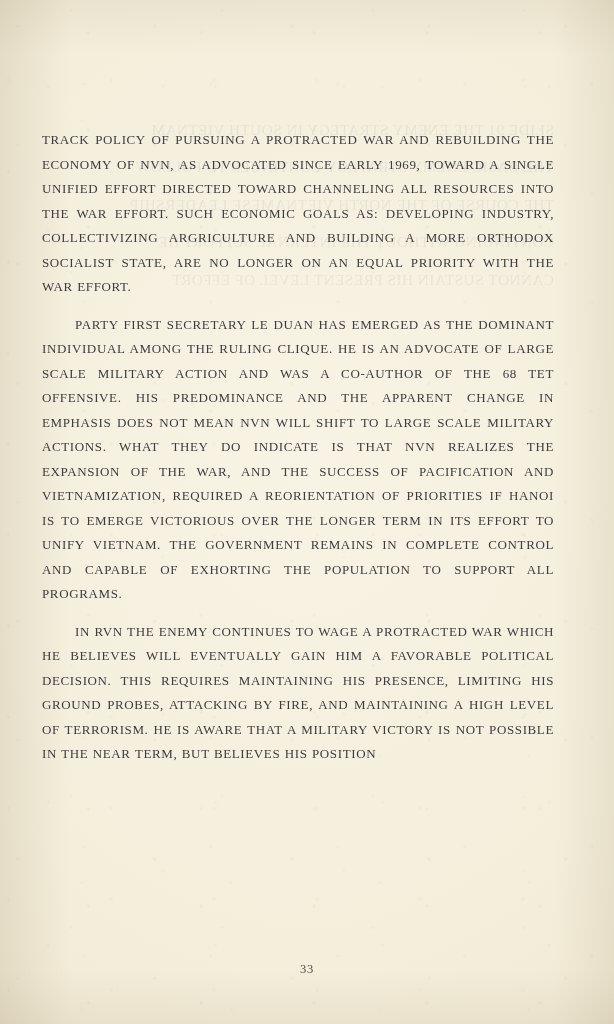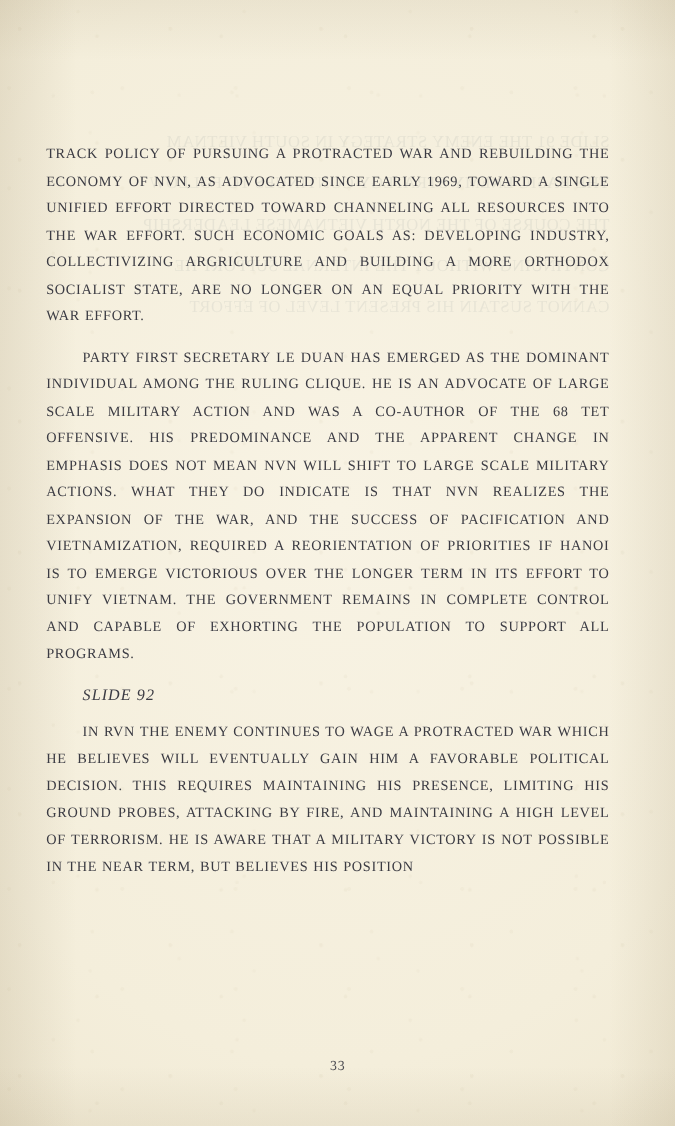--- a/index.html
+++ b/index.html
@@ -128,21 +128,20 @@
     <p>CONTINUING WITHOUT THE INTERNAL SUPPORT HE</p>
     <p>CANNOT SUSTAIN HIS PRESENT LEVEL OF EFFORT</p>
   </div>
 
   <div class="textblock">
 
     <p class="para noindent">TRACK POLICY OF PURSUING A PROTRACTED WAR AND REBUILDING THE ECONOMY OF NVN, AS ADVOCATED SINCE EARLY 1969, TOWARD A SINGLE UNIFIED EFFORT DIRECTED TOWARD CHANNELING ALL RESOURCES INTO THE WAR EFFORT. SUCH ECONOMIC GOALS AS: DEVELOPING INDUSTRY, COLLECTIVIZING ARGRICULTURE AND BUILDING A MORE ORTHODOX SOCIALIST STATE, ARE NO LONGER ON AN EQUAL PRIORITY WITH THE WAR EFFORT.</p>
 
     <p class="para">PARTY FIRST SECRETARY LE DUAN HAS EMERGED AS THE DOMINANT INDIVIDUAL AMONG THE RULING CLIQUE. HE IS AN ADVOCATE OF LARGE SCALE MILITARY ACTION AND WAS A CO-AUTHOR OF THE 68 TET OFFENSIVE. HIS PREDOMINANCE AND THE APPARENT CHANGE IN EMPHASIS DOES NOT MEAN NVN WILL SHIFT TO LARGE SCALE MILITARY ACTIONS. WHAT THEY DO INDICATE IS THAT NVN REALIZES THE EXPANSION OF THE WAR, AND THE SUCCESS OF PACIFICATION AND VIETNAMIZATION, REQUIRED A REORIENTATION OF PRIORITIES IF HANOI IS TO EMERGE VICTORIOUS OVER THE LONGER TERM IN ITS EFFORT TO UNIFY VIETNAM. THE GOVERNMENT REMAINS IN COMPLETE CONTROL AND CAPABLE OF EXHORTING THE POPULATION TO SUPPORT ALL PROGRAMS.</p>
 
-    <div class="slide-label">SLIDE 92</div>
 
     <p class="para last">IN RVN THE ENEMY CONTINUES TO WAGE A PROTRACTED WAR WHICH HE BELIEVES WILL EVENTUALLY GAIN HIM A FAVORABLE POLITICAL DECISION. THIS REQUIRES MAINTAINING HIS PRESENCE, LIMITING HIS GROUND PROBES, ATTACKING BY FIRE, AND MAINTAINING A HIGH LEVEL OF TERRORISM. HE IS AWARE THAT A MILITARY VICTORY IS NOT POSSIBLE IN THE NEAR TERM, BUT BELIEVES HIS POSITION</p>
 
   </div>
 
   <div class="folio">33</div>
 
 </div>
 
 </body></html>

